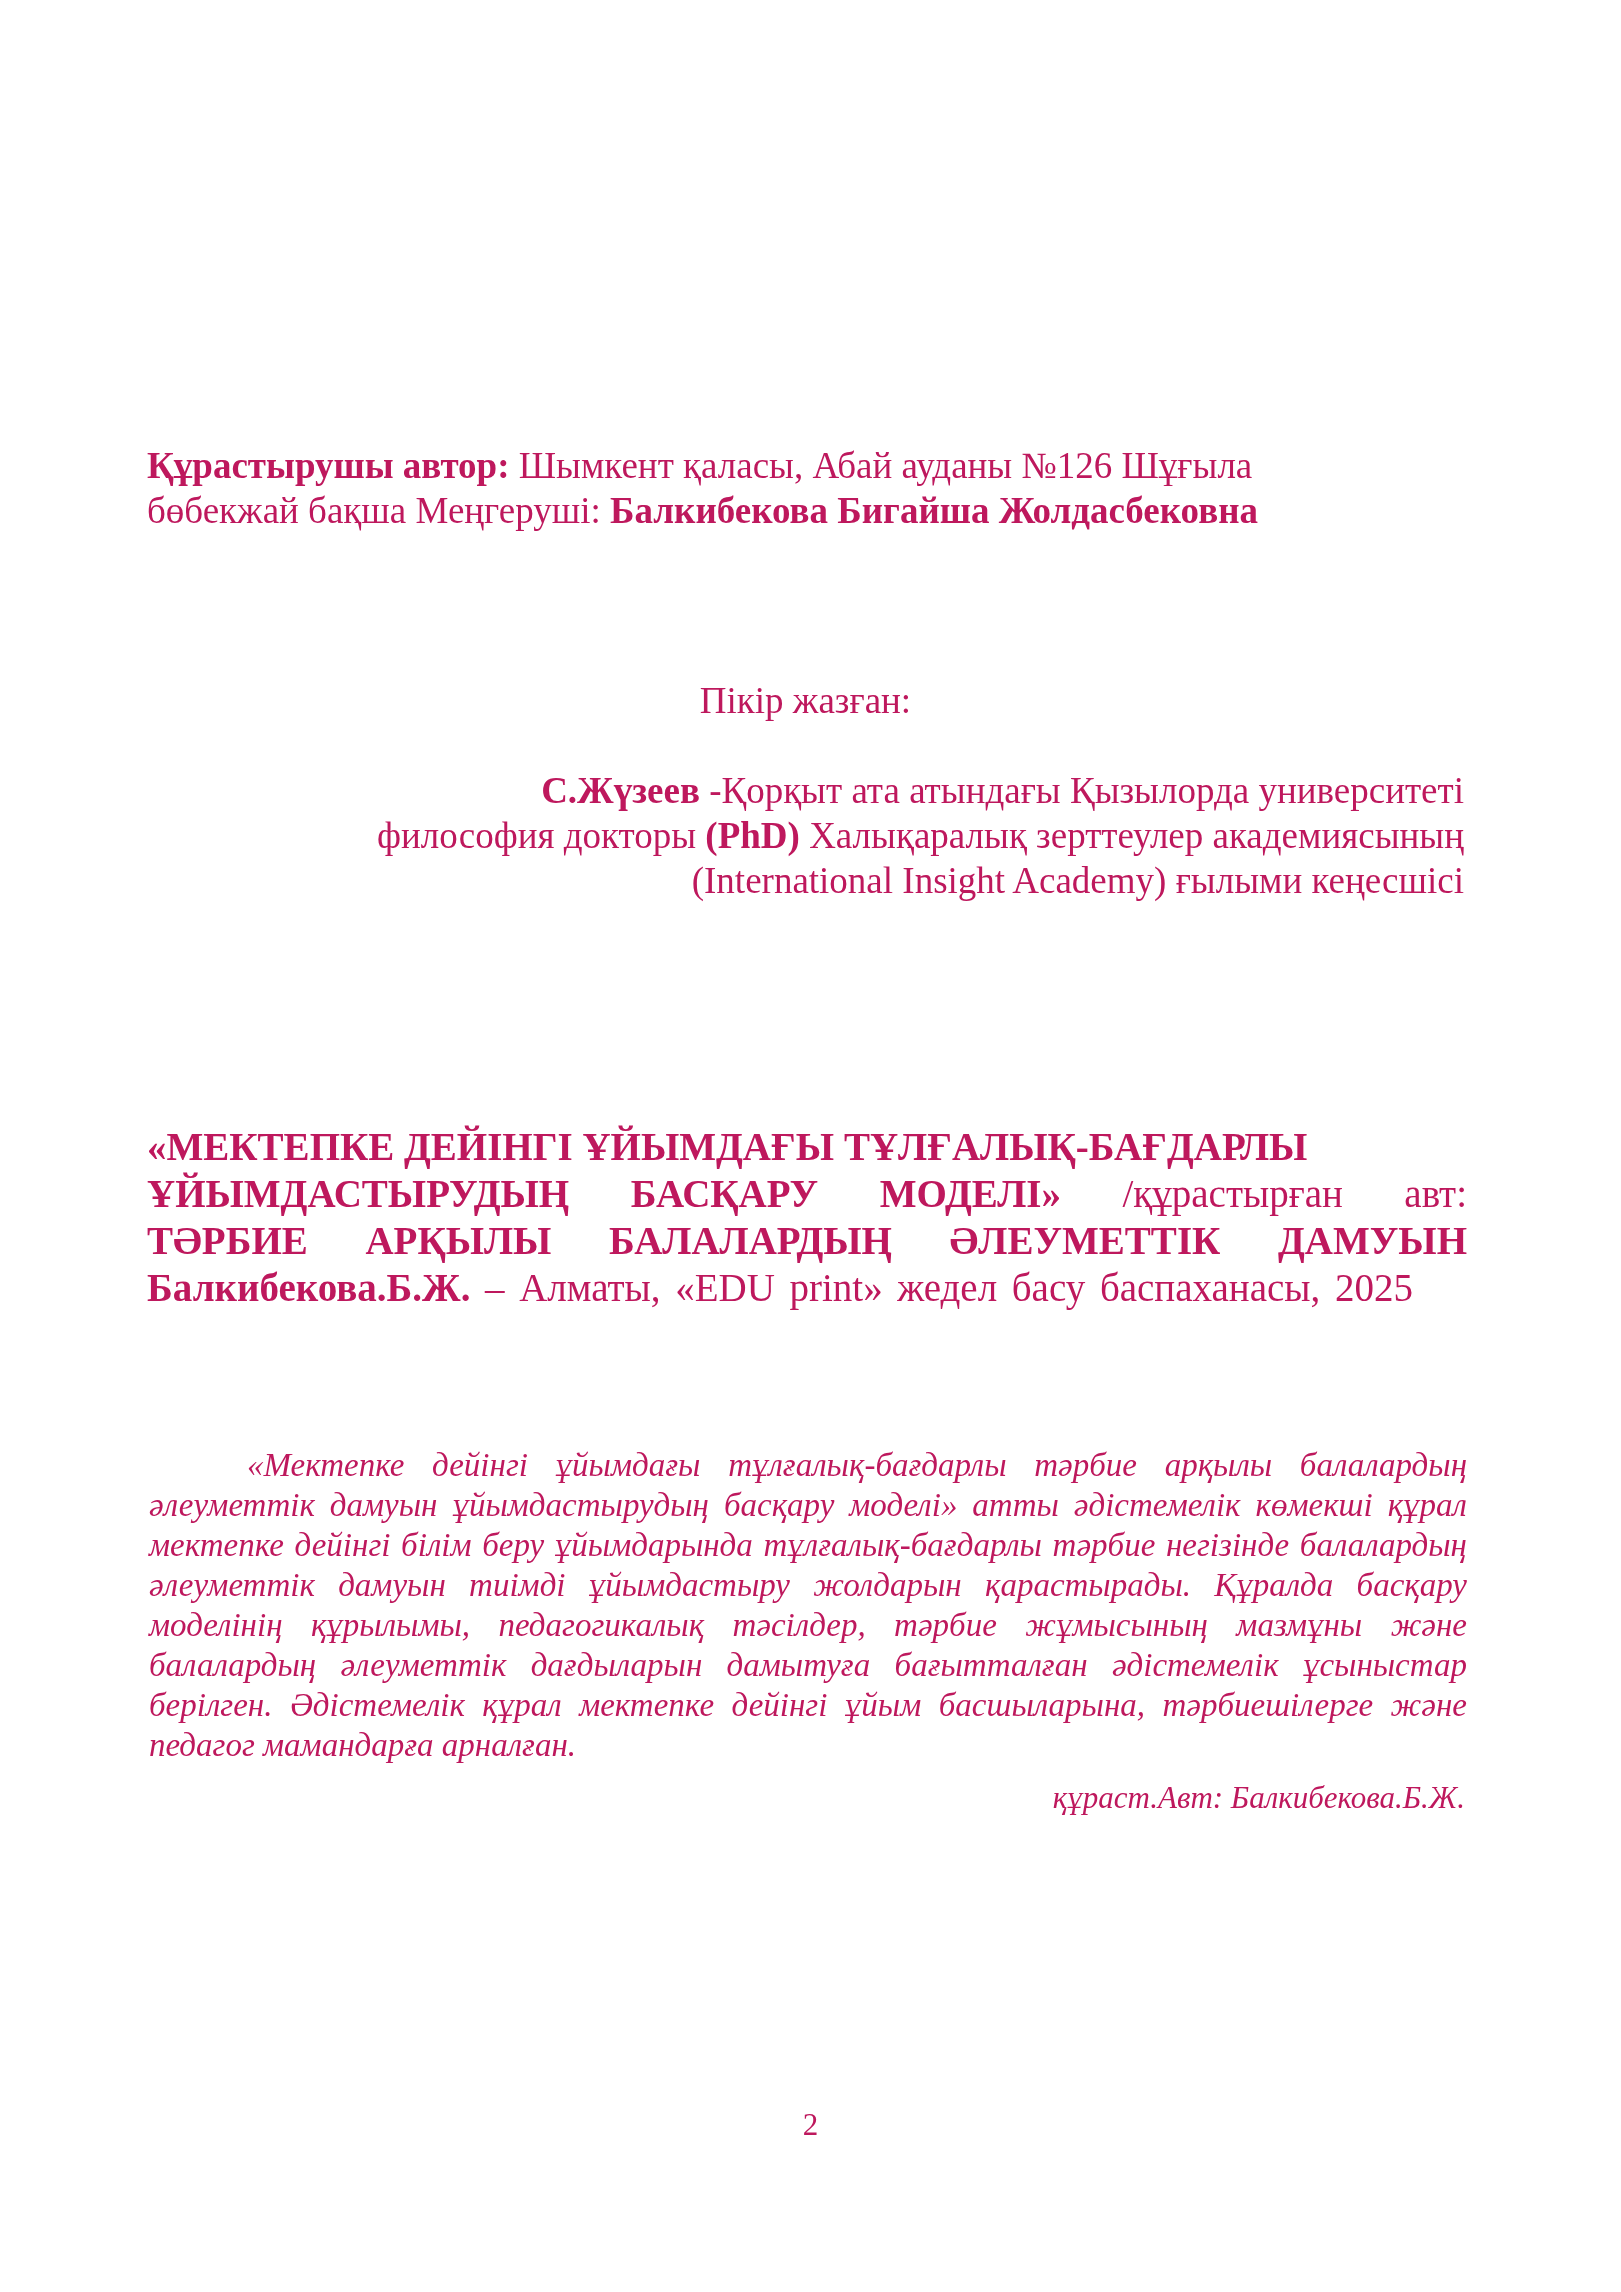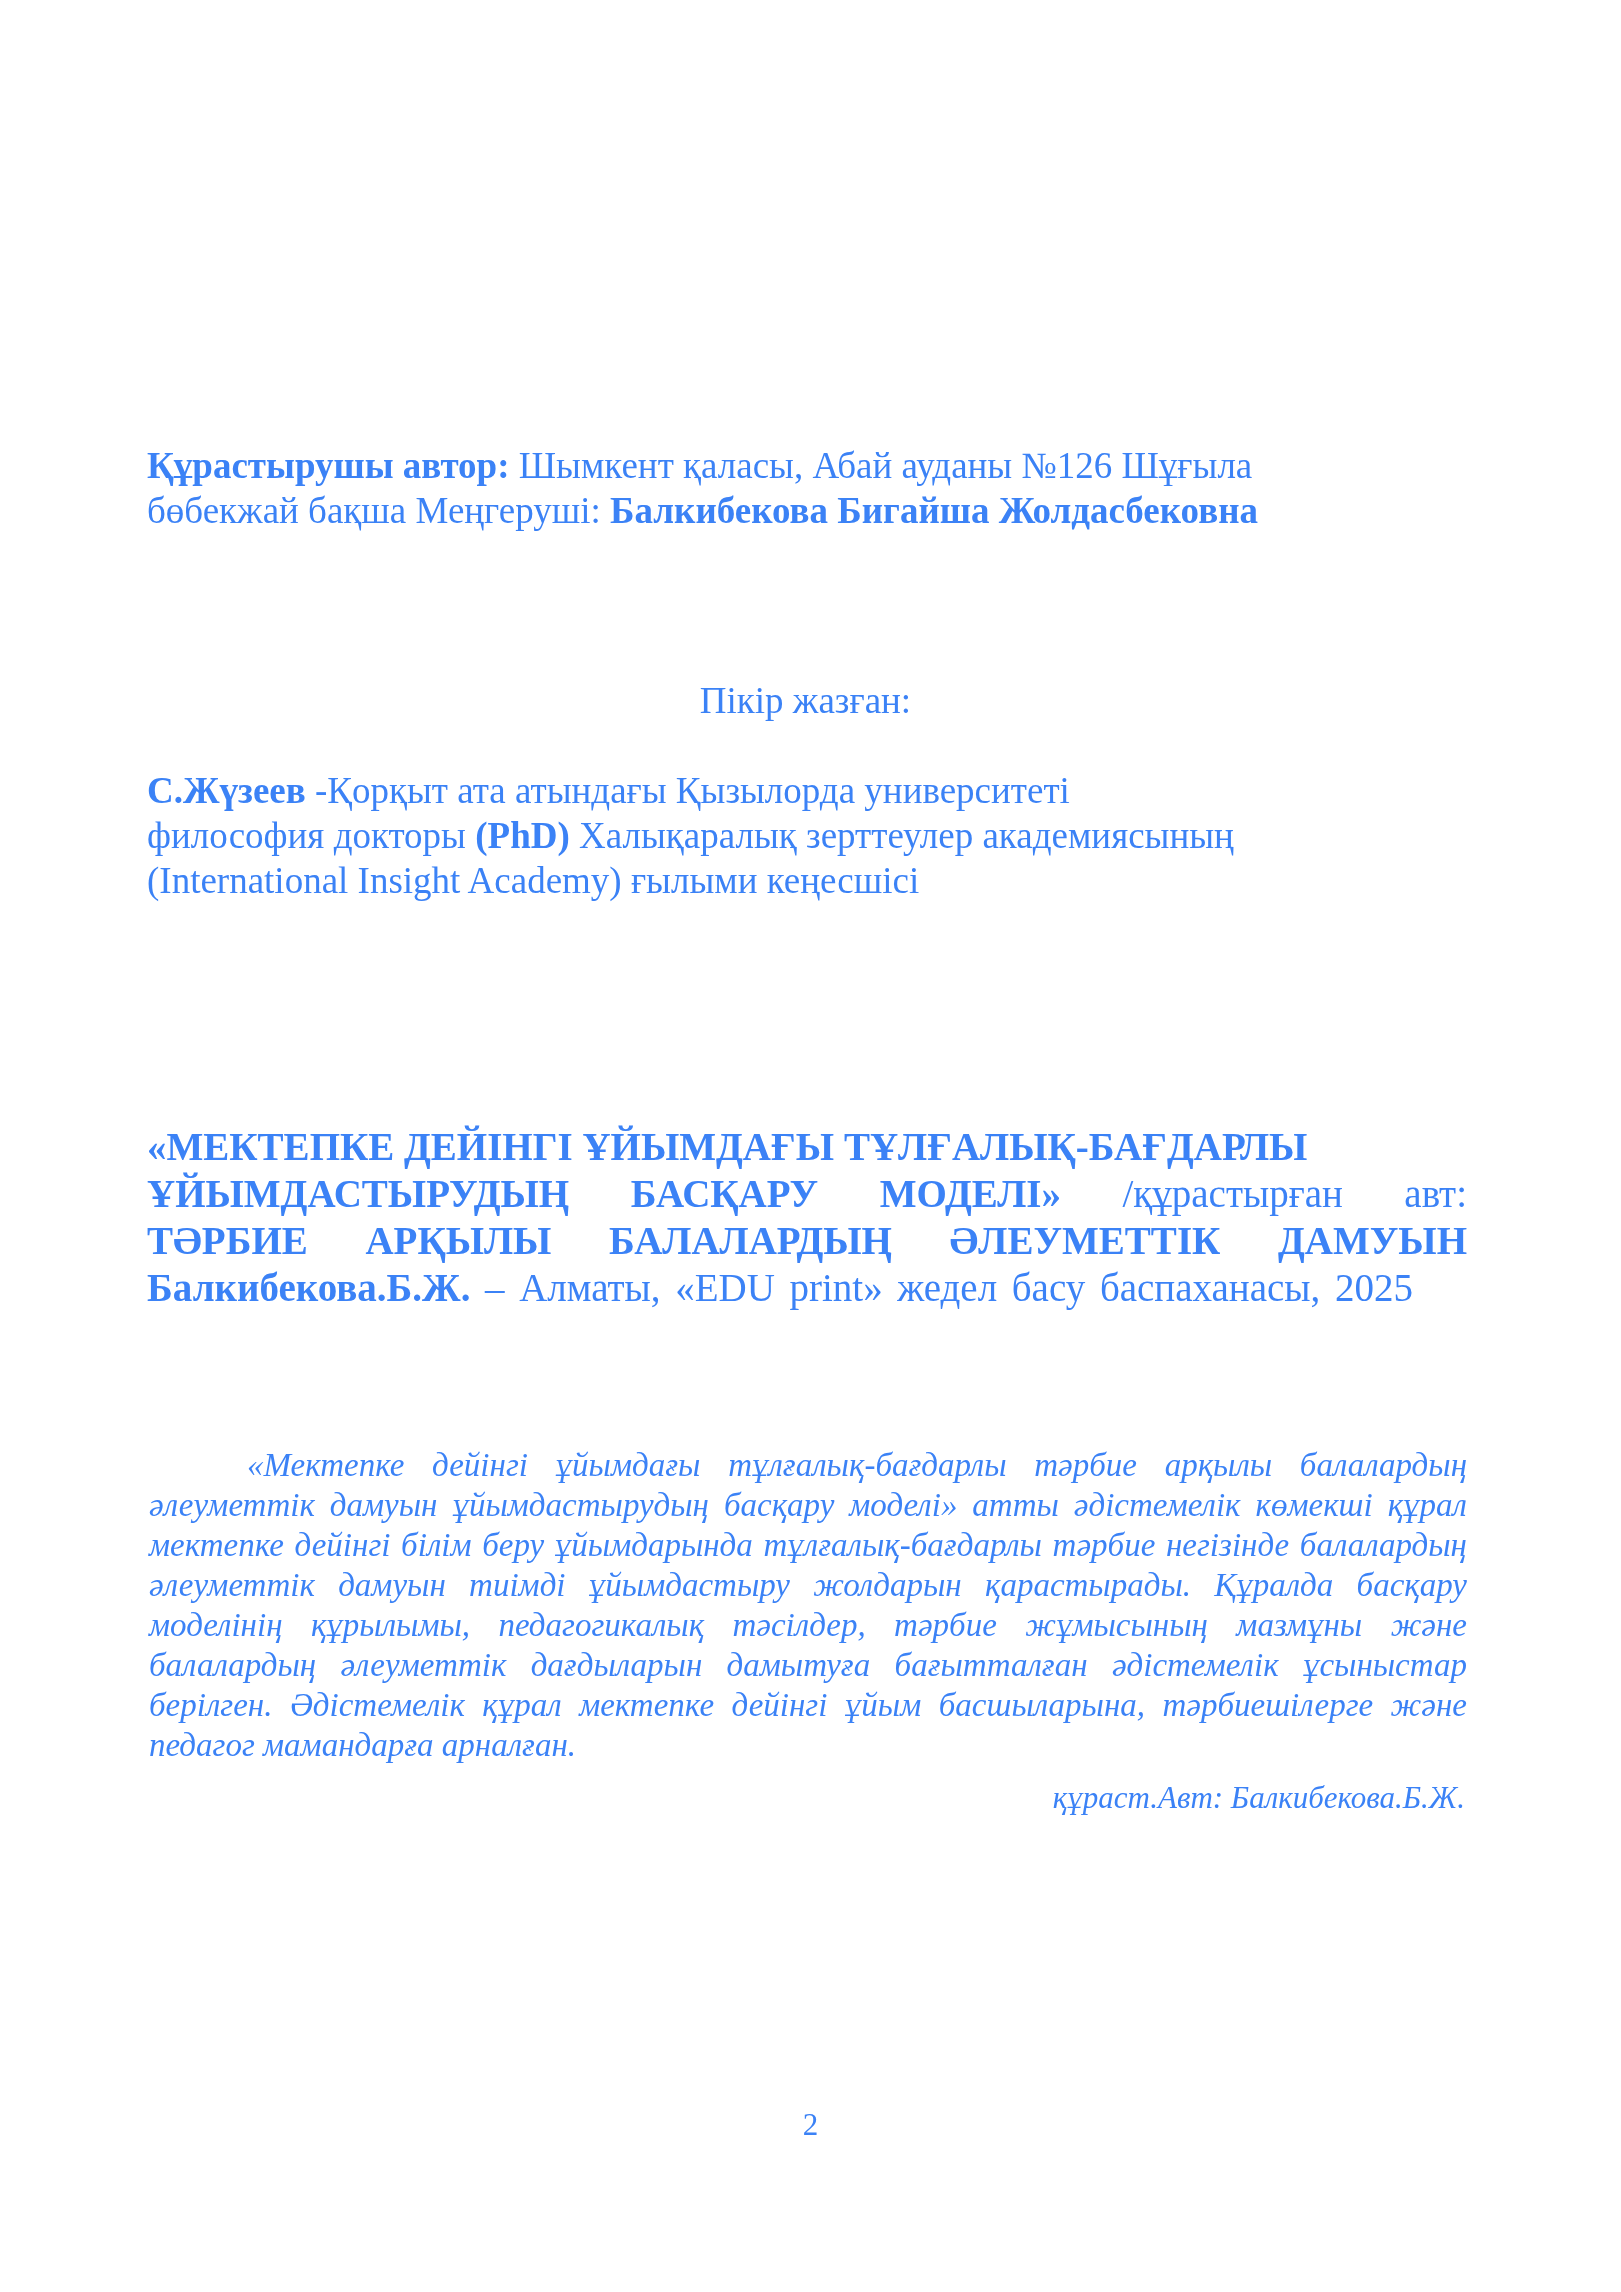--- a/index.html
+++ b/index.html
@@ -6,21 +6,21 @@
     margin: 0;
     padding: 0;
     background: #e8e8e8;
   }
   .page {
     position: relative;
     width: 1621px;
     height: 2293px;
     margin: 0 auto;
     background: #ffffff;
-    color: #3b82f6;
+    color: #be185d;
     font-family: "Liberation Serif", "DejaVu Serif", serif;
     overflow: hidden;
   }
   .block { position: absolute; }
 
   
   .author-block {
     left: 147px;
     right: 157px;
     top: 443px;
@@ -38,21 +38,21 @@
     line-height: 45px;
     text-align: center;
     font-weight: normal;
   }
   .reviewer-block {
     left: 147px;
     right: 157px;
     top: 768px;
     font-size: 37px;
     line-height: 45px;
-    text-align: left;
+    text-align: right;
   }
 
   
   .title-block {
     left: 147px;
     right: 154px;
     top: 1123px;
     font-size: 39px;
     line-height: 47px;
     font-weight: bold;

